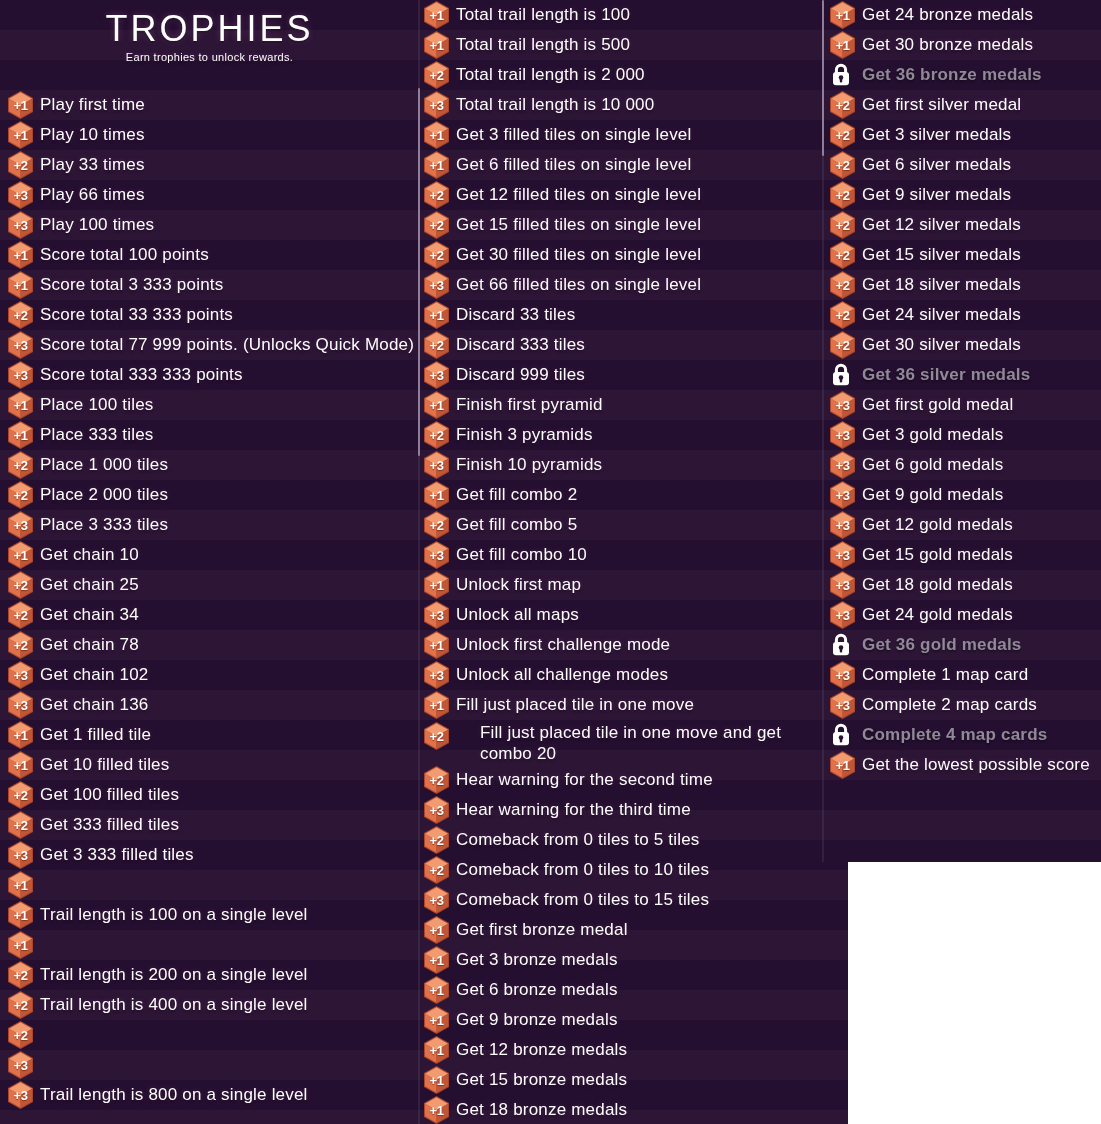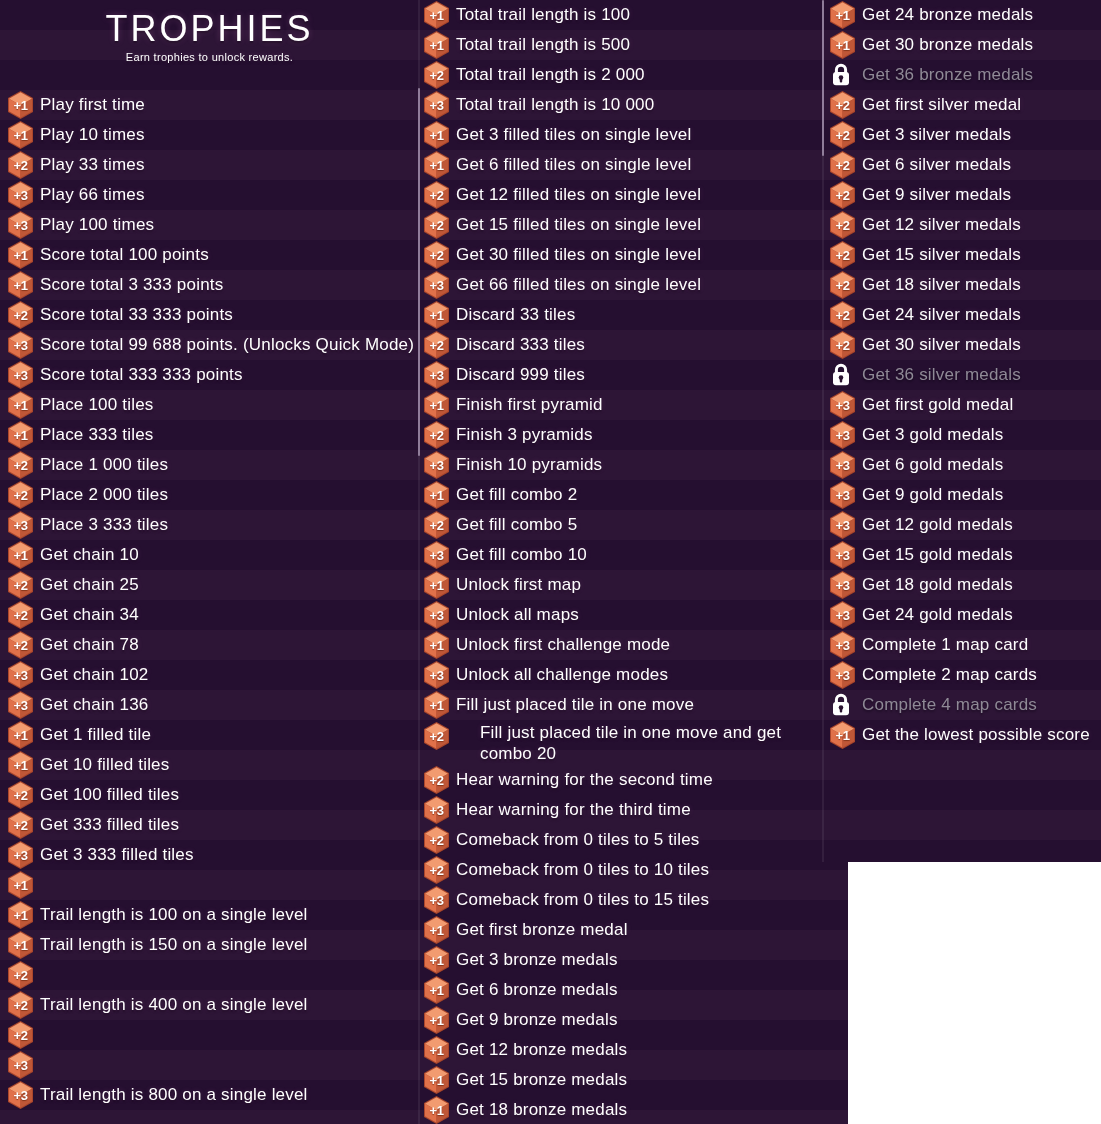--- a/index.html
+++ b/index.html
@@ -38,21 +38,21 @@
   .badge-val{
     position:absolute;inset:0;display:flex;align-items:center;justify-content:center;
     color:#fff;font-size:13px;font-weight:bold;letter-spacing:-.5px;
     text-shadow:0 1px 1px rgba(100,35,10,.65);
   }
   .label{
     color:var(--text);font-size:17px;letter-spacing:.2px;white-space:nowrap;
     text-shadow:0 0 5px rgba(220,120,200,.22),0 2px 2px rgba(10,0,15,.5);
   }
   .row.tall .label{white-space:normal;line-height:21px;max-width:368px;margin-left:24px;}
-  .row.locked .label{color:var(--locked);text-shadow:0 2px 2px rgba(10,0,15,.4);}
+  .row.locked .label{color:var(--locked);text-shadow:0 2px 2px rgba(10,0,15,.4);font-weight:bold;}
   .sb{position:absolute;width:2px;}
   .track1{left:418px;top:0;height:1124px;background:rgba(255,255,255,.07);}
   .thumb1{left:418px;top:88px;height:368px;background:rgba(216,200,228,.55);border-radius:2px;}
   .track2{left:822px;top:0;height:862px;background:rgba(255,255,255,.07);}
   .thumb2{left:822px;top:0;height:156px;background:rgba(216,200,228,.55);border-radius:2px;}
   .white-area{position:absolute;left:848px;top:862px;right:0;bottom:0;background:var(--white-area);}
 </style>
 </head>
 <body>
 
@@ -163,21 +163,21 @@
       <div class="row">
         <span class="badge">
           <svg width="25" height="28" viewBox="0 0 26 29">
             <polygon points="13,0 26,7.25 26,21.75 13,29 0,21.75 0,7.25" fill="#a8452b"></polygon>
             <polygon points="13,1.2 25,8 13,14.8 1,8" fill="#f29b70"></polygon>
             <polygon points="1,8 13,14.8 13,27.8 1,21.1" fill="#e0714a"></polygon>
             <polygon points="25,8 25,21.1 13,27.8 13,14.8" fill="#bf5737"></polygon>
           </svg>
           <span class="badge-val">+3</span>
         </span>
-        <span class="label">Score total 99 688 points. (Unlocks Quick Mode)</span>
+        <span class="label">Score total 77 999 points. (Unlocks Quick Mode)</span>
       </div>
       <div class="row">
         <span class="badge">
           <svg width="25" height="28" viewBox="0 0 26 29">
             <polygon points="13,0 26,7.25 26,21.75 13,29 0,21.75 0,7.25" fill="#a8452b"></polygon>
             <polygon points="13,1.2 25,8 13,14.8 1,8" fill="#f29b70"></polygon>
             <polygon points="1,8 13,14.8 13,27.8 1,21.1" fill="#e0714a"></polygon>
             <polygon points="25,8 25,21.1 13,27.8 13,14.8" fill="#bf5737"></polygon>
           </svg>
           <span class="badge-val">+3</span>
@@ -402,32 +402,32 @@
       <div class="row">
         <span class="badge">
           <svg width="25" height="28" viewBox="0 0 26 29">
             <polygon points="13,0 26,7.25 26,21.75 13,29 0,21.75 0,7.25" fill="#a8452b"></polygon>
             <polygon points="13,1.2 25,8 13,14.8 1,8" fill="#f29b70"></polygon>
             <polygon points="1,8 13,14.8 13,27.8 1,21.1" fill="#e0714a"></polygon>
             <polygon points="25,8 25,21.1 13,27.8 13,14.8" fill="#bf5737"></polygon>
           </svg>
           <span class="badge-val">+1</span>
         </span>
-        <span class="label">Trail length is 150 on a single level</span>
-      </div>
-      <div class="row">
-        <span class="badge">
-          <svg width="25" height="28" viewBox="0 0 26 29">
-            <polygon points="13,0 26,7.25 26,21.75 13,29 0,21.75 0,7.25" fill="#a8452b"></polygon>
-            <polygon points="13,1.2 25,8 13,14.8 1,8" fill="#f29b70"></polygon>
-            <polygon points="1,8 13,14.8 13,27.8 1,21.1" fill="#e0714a"></polygon>
-            <polygon points="25,8 25,21.1 13,27.8 13,14.8" fill="#bf5737"></polygon>
-          </svg>
-          <span class="badge-val">+2</span>
-        </span>
+      </div>
+      <div class="row">
+        <span class="badge">
+          <svg width="25" height="28" viewBox="0 0 26 29">
+            <polygon points="13,0 26,7.25 26,21.75 13,29 0,21.75 0,7.25" fill="#a8452b"></polygon>
+            <polygon points="13,1.2 25,8 13,14.8 1,8" fill="#f29b70"></polygon>
+            <polygon points="1,8 13,14.8 13,27.8 1,21.1" fill="#e0714a"></polygon>
+            <polygon points="25,8 25,21.1 13,27.8 13,14.8" fill="#bf5737"></polygon>
+          </svg>
+          <span class="badge-val">+2</span>
+        </span>
+        <span class="label">Trail length is 200 on a single level</span>
       </div>
       <div class="row">
         <span class="badge">
           <svg width="25" height="28" viewBox="0 0 26 29">
             <polygon points="13,0 26,7.25 26,21.75 13,29 0,21.75 0,7.25" fill="#a8452b"></polygon>
             <polygon points="13,1.2 25,8 13,14.8 1,8" fill="#f29b70"></polygon>
             <polygon points="1,8 13,14.8 13,27.8 1,21.1" fill="#e0714a"></polygon>
             <polygon points="25,8 25,21.1 13,27.8 13,14.8" fill="#bf5737"></polygon>
           </svg>
           <span class="badge-val">+2</span>
@@ -1164,20 +1164,31 @@
         <span class="badge">
           <svg width="25" height="28" viewBox="0 0 26 29">
             <polygon points="13,0 26,7.25 26,21.75 13,29 0,21.75 0,7.25" fill="#a8452b"></polygon>
             <polygon points="13,1.2 25,8 13,14.8 1,8" fill="#f29b70"></polygon>
             <polygon points="1,8 13,14.8 13,27.8 1,21.1" fill="#e0714a"></polygon>
             <polygon points="25,8 25,21.1 13,27.8 13,14.8" fill="#bf5737"></polygon>
           </svg>
           <span class="badge-val">+3</span>
         </span>
         <span class="label">Get 24 gold medals</span>
+      </div>
+      <div class="row locked">
+        <span class="badge">
+          <svg width="22" height="27" viewBox="0 0 22 27">
+            <path d="M6.4,12 V8.8 a4.6,4.6 0 0 1 9.2,0 V12" fill="none" stroke="#ffffff" stroke-width="3"></path>
+            <rect x="3" y="11" width="16" height="13.2" rx="3" fill="#ffffff"></rect>
+            <circle cx="11" cy="16.6" r="2.3" fill="#2a1230"></circle>
+            <rect x="9.8" y="17" width="2.4" height="4.4" rx="1" fill="#2a1230"></rect>
+          </svg>
+        </span>
+        <span class="label">Get 36 gold medals</span>
       </div>
       <div class="row">
         <span class="badge">
           <svg width="25" height="28" viewBox="0 0 26 29">
             <polygon points="13,0 26,7.25 26,21.75 13,29 0,21.75 0,7.25" fill="#a8452b"></polygon>
             <polygon points="13,1.2 25,8 13,14.8 1,8" fill="#f29b70"></polygon>
             <polygon points="1,8 13,14.8 13,27.8 1,21.1" fill="#e0714a"></polygon>
             <polygon points="25,8 25,21.1 13,27.8 13,14.8" fill="#bf5737"></polygon>
           </svg>
           <span class="badge-val">+3</span>

